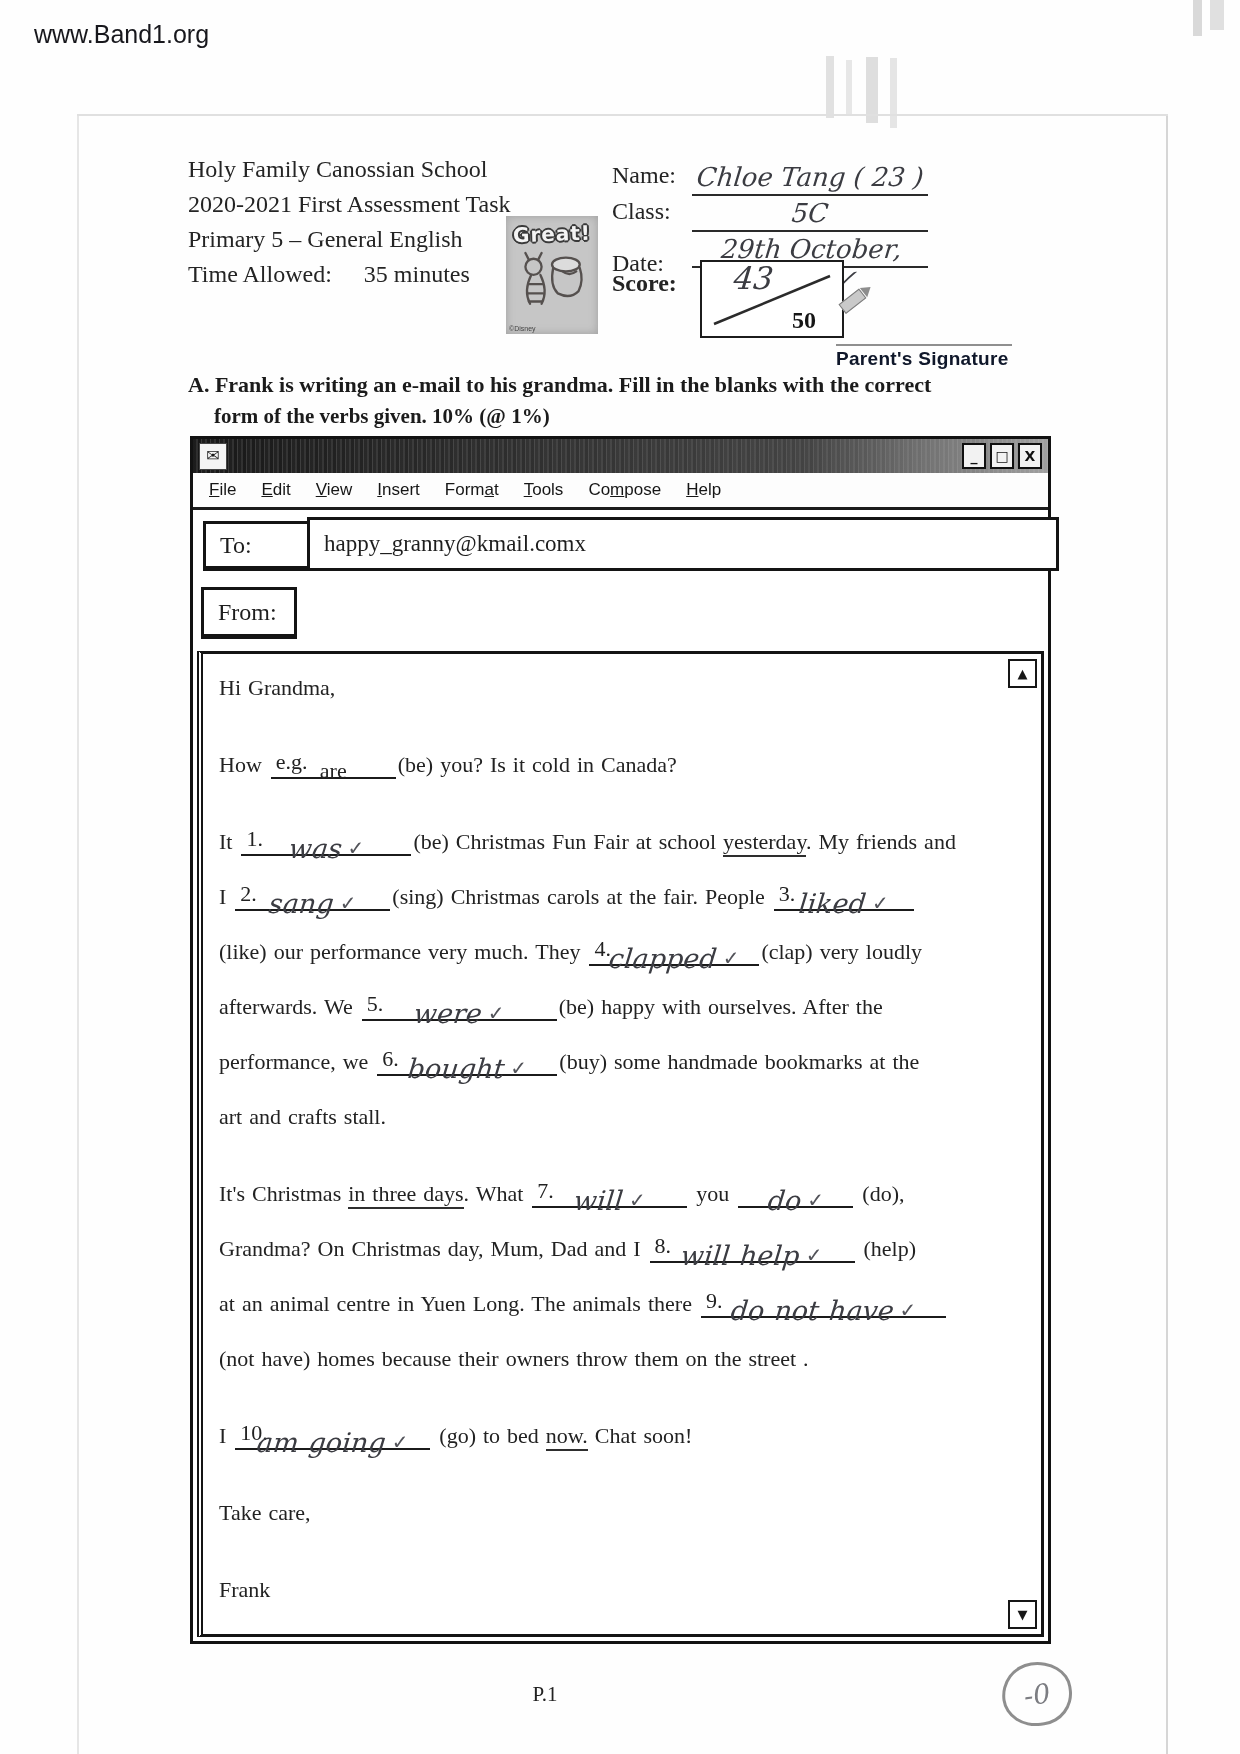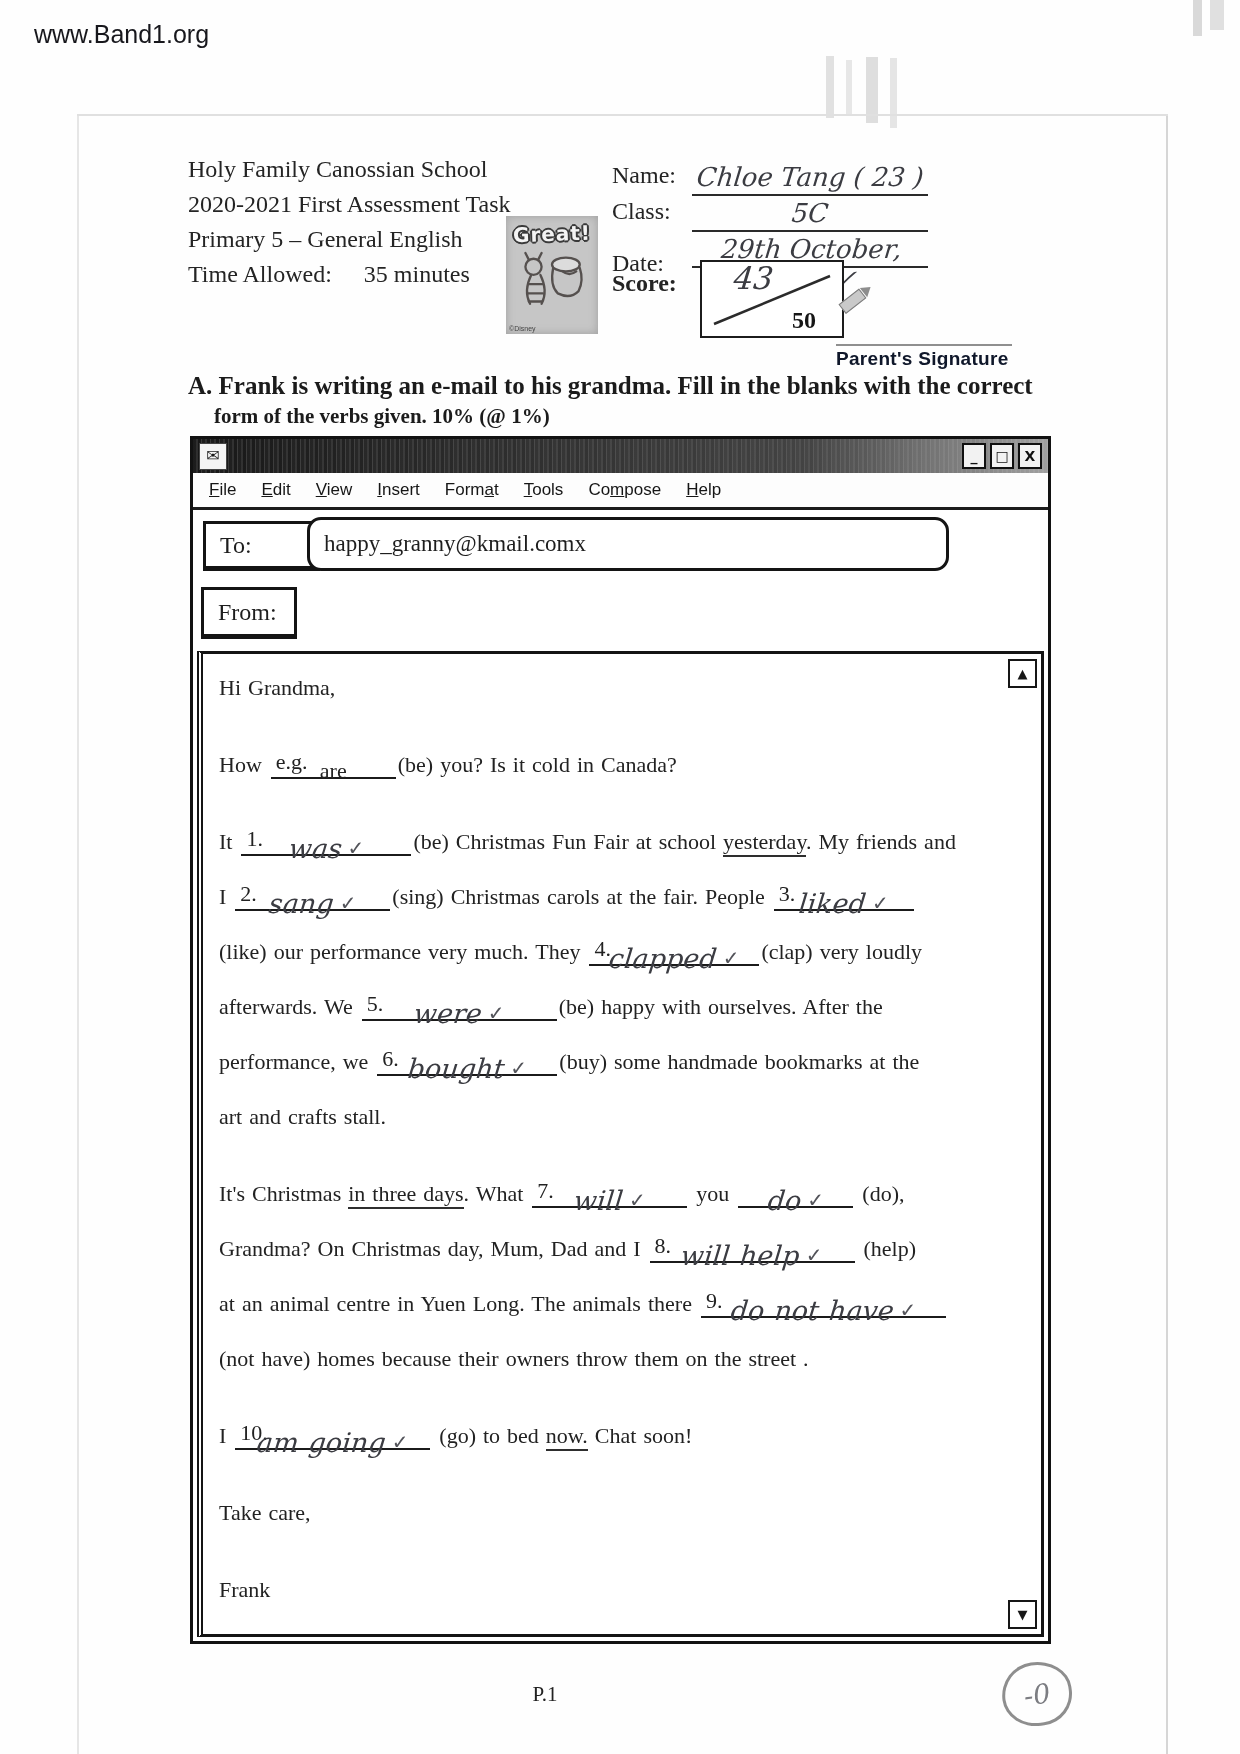--- a/index.html
+++ b/index.html
@@ -39,21 +39,21 @@
   .score-slash{position:absolute;left:0;top:0;}
   .pencil{position:absolute;left:838px;top:292px;width:34px;height:12px;transform:rotate(-38deg);}
   .pencil .shaft{position:absolute;left:0;top:1px;width:24px;height:10px;background:#c9c9c9;border:1.5px solid #7d7d7d;}
   .pencil .tip{position:absolute;right:-2px;top:1px;width:0;height:0;border-top:6px solid transparent;
                border-bottom:6px solid transparent;border-left:9px solid #8d8d8d;}
   .sig-line{position:absolute;left:836px;top:344px;width:176px;border-top:2.5px solid #8f8f8f;}
   .sig-label{position:absolute;left:836px;top:348px;width:180px;font-family:"Liberation Sans",sans-serif;
              font-size:19px;font-weight:bold;color:#0f172a;letter-spacing:.3px;}
 
   
-  .sectionA-1{position:absolute;left:188px;top:372px;font-size:25px;font-weight:bold;color:#1b1b1b;}
+  .sectionA-1{position:absolute;left:188px;top:372px;font-size:22px;font-weight:bold;color:#1b1b1b;}
   .sectionA-2{position:absolute;left:214px;top:404px;font-size:21px;font-weight:bold;color:#1b1b1b;}
 
   
   .window{position:absolute;left:190px;top:436px;width:855px;height:1202px;border:3px solid #121212;background:#fff;}
   .titlebar{position:absolute;left:0;top:0;right:0;height:34px;
       background:linear-gradient(90deg,rgba(10,10,10,.08) 0%,rgba(120,120,120,.45) 72%,rgba(205,205,205,.75) 100%),
                  repeating-linear-gradient(90deg,#1e1e1e 0 3px,#323232 3px 5px,#181818 5px 8px,#3d3d3d 8px 9px);}
   .env-box{position:absolute;left:6px;top:4px;width:26px;height:25px;background:#f5f5f5;border:1px solid #444;
            text-align:center;line-height:24px;font-size:16px;color:#1a1a1a;}
   .win-buttons{position:absolute;right:6px;top:4px;display:flex;gap:4px;}
@@ -62,21 +62,21 @@
            display:flex;align-items:center;justify-content:center;line-height:1;cursor:default;}
   .menubar{position:absolute;left:0;top:34px;right:0;height:37px;background:#fdfdfd;border-bottom:3px solid #1c1c1c;
            display:flex;align-items:center;padding-left:16px;box-sizing:border-box;
            font-family:"Liberation Sans","DejaVu Sans",sans-serif;font-size:17px;color:#161616;}
   .menu-item{margin-right:25px;}
   .field-label{position:absolute;border:3px solid #141414;border-bottom-width:5px;background:#fff;
                font-size:24px;display:flex;align-items:center;padding-left:14px;box-sizing:border-box;}
   .field-input{position:absolute;border:3px solid #141414;background:#fff;font-size:23px;display:flex;
                align-items:center;padding-left:14px;box-sizing:border-box;}
   .to-label{left:10px;top:82px;width:117px;height:50px;}
-  .to-input{left:114px;top:78px;width:642px;height:54px;border-radius:14px;}
+  .to-input{left:114px;top:78px;width:752px;height:54px;}
   .from-label{left:8px;top:148px;width:96px;height:52px;}
   .from-input{left:114px;top:146px;width:642px;height:54px;}
 
   .bodybox{position:absolute;left:4px;right:4px;top:212px;bottom:4px;border:3px solid #141414;
            border-left:6px double #141414;background:#fff;}
   .scroll-btn{position:absolute;width:25px;height:25px;border:2px solid #161616;background:#fff;
               display:flex;align-items:center;justify-content:center;font-size:13px;color:#161616;
               font-family:"DejaVu Sans",sans-serif;cursor:default;}
   .scroll-up{top:5px;right:4px;}
   .scroll-down{bottom:5px;right:4px;}

